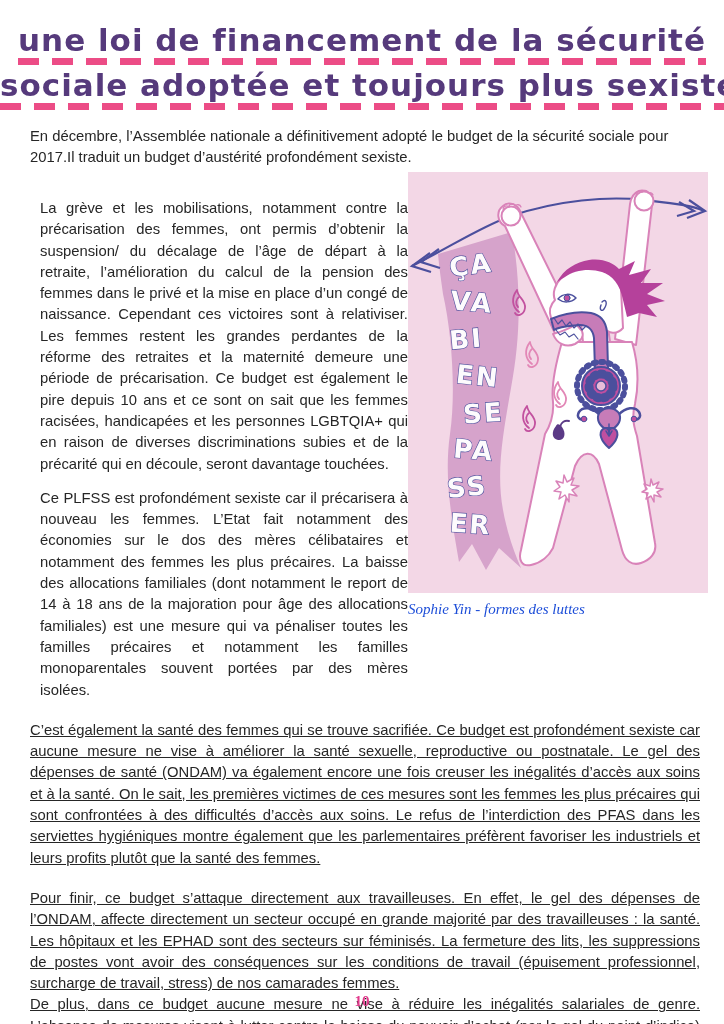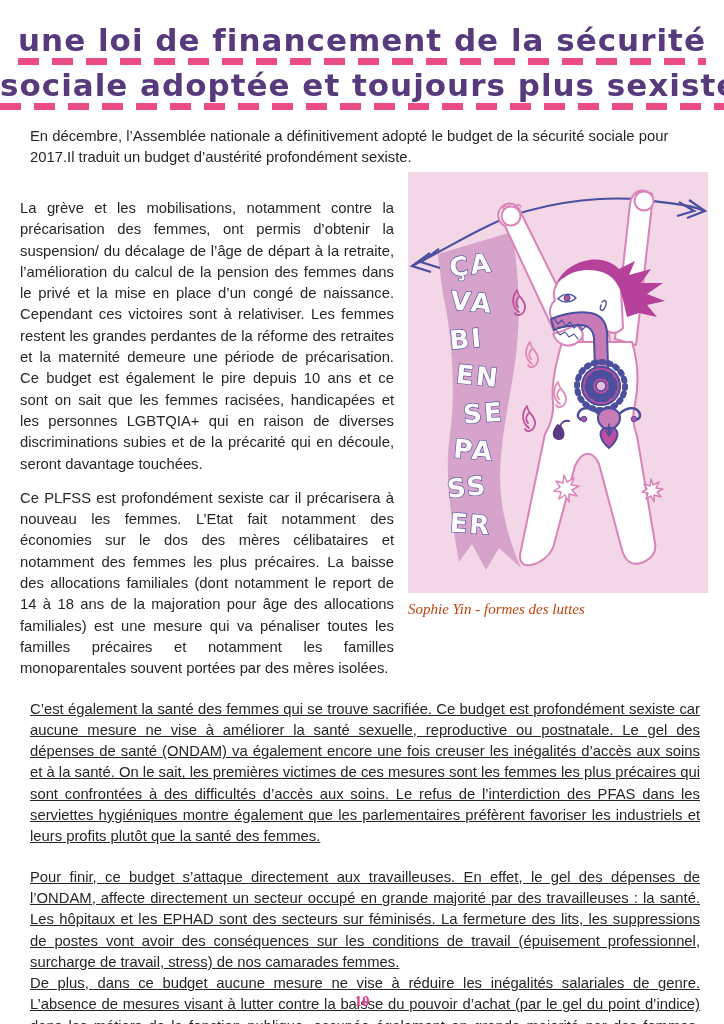--- a/index.html
+++ b/index.html
@@ -14,29 +14,29 @@
     position:relative;z-index:1;display:inline-block;
     font-family:"DejaVu Sans",sans-serif;font-weight:bold;font-size:31px;
     letter-spacing:1px;color:#563a7c;white-space:nowrap;
   }
   .dashes{
     height:7px;margin-top:-8px;position:relative;z-index:0;
     background:repeating-linear-gradient(90deg,#ec4c86 0 21px,transparent 21px 34px);
   }
   
   .intro{margin:16px 24px 0 30px;font-size:14.8px;line-height:21px;}
-  .columns{margin:4px 16px 0 20px;display:flex;justify-content:space-between;}
+  .columns{margin:4px 16px 0 40px;display:flex;justify-content:space-between;}
   .col-left{width:374px;padding-top:26px;font-size:14.8px;line-height:21.3px;text-align:justify;}
   .col-left p{margin:0;}
   .col-left p + p{margin-top:13px;}
   .col-right{width:300px;}
   .illustration{display:block;}
   .caption{
     margin-top:8px;font-family:"Liberation Serif",serif;font-style:italic;
-    font-size:15px;color:#c2410c;
+    font-size:15px;color:#1d4ed8;
   }
   .full{margin:19px 24px 0 30px;font-size:14.8px;line-height:21.3px;text-align:justify;text-decoration:underline;}
   .full p{margin:0;}
   .page-number{
     position:absolute;left:0;right:0;bottom:14px;text-align:center;
     color:#e23a8c;font-weight:bold;font-size:15px;font-family:Liberation Serif, serif;
   }
   
   .banner-letter{
     font-family:"DejaVu Sans",sans-serif;font-weight:bold;font-size:26px;

